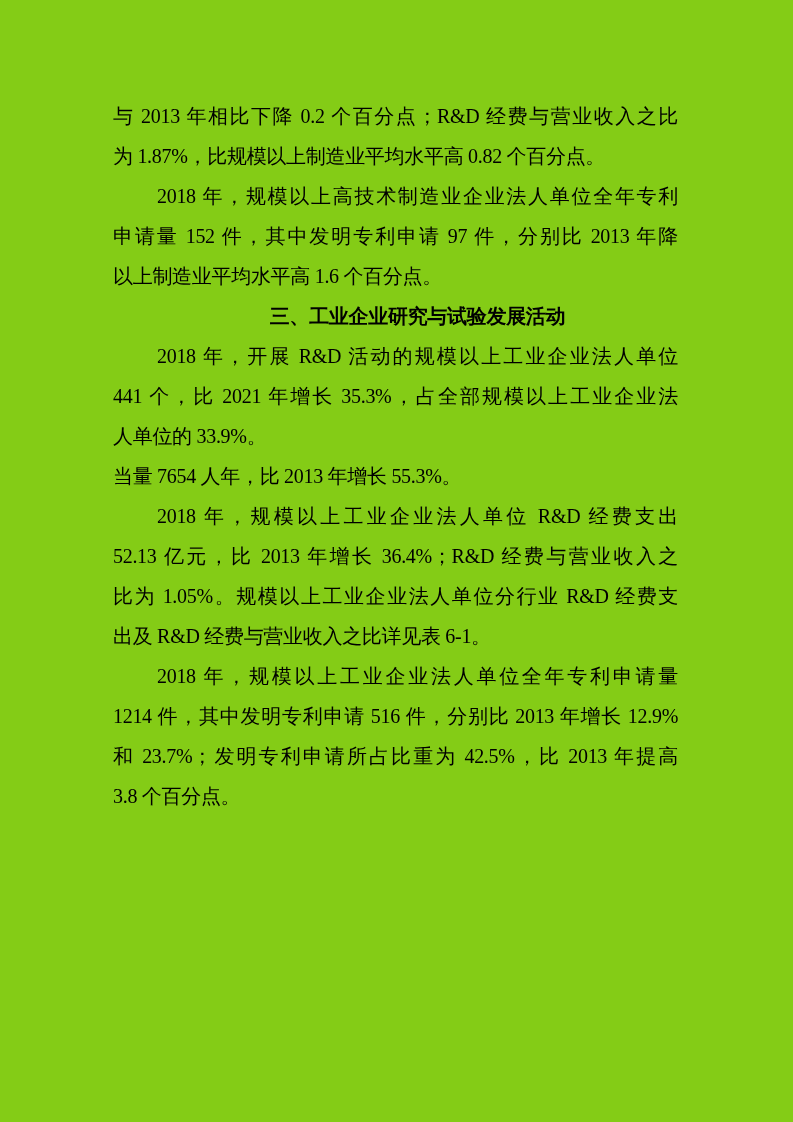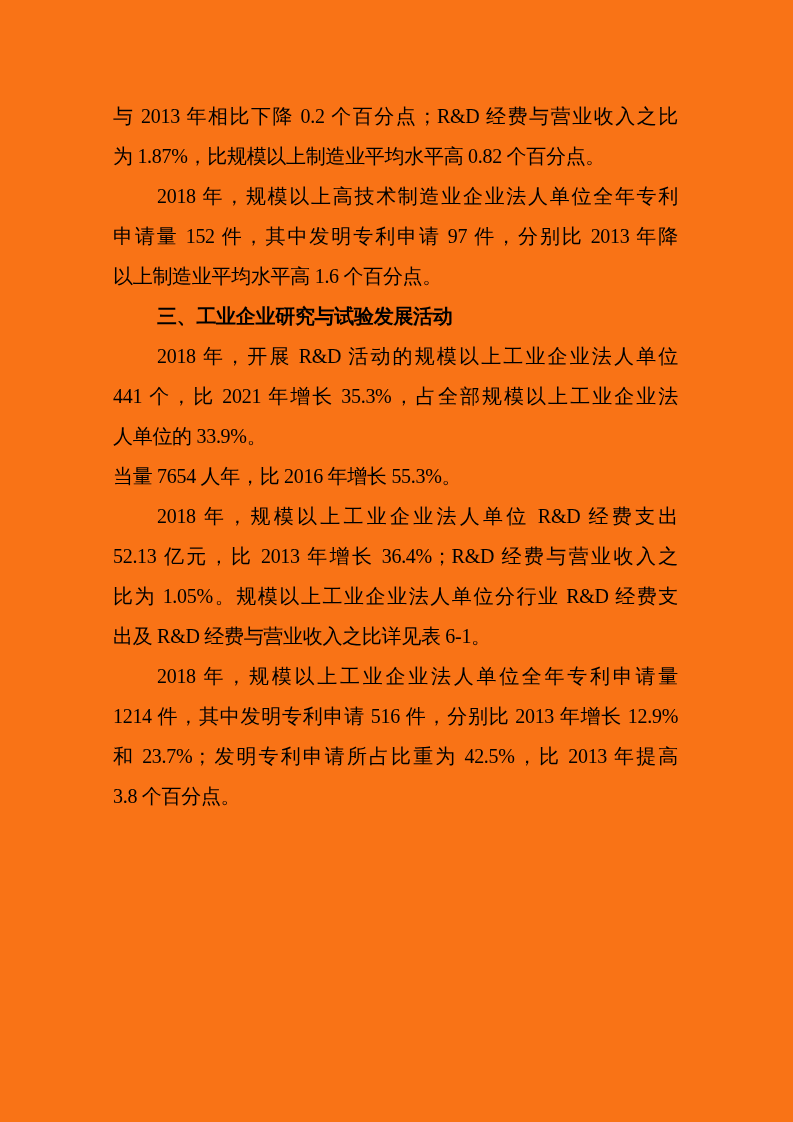--- a/index.html
+++ b/index.html
@@ -6,21 +6,21 @@
   html, body {
     width: 793px; height: 1122px;
     background: #ffffff;
     font-family: "Liberation Serif", "DejaVu Serif", serif;
     color: #000000;
     overflow: hidden;
   }
   .page {
     position: relative;
     width: 793px; height: 1122px;
-    background: #f97316;
+    background: #84cc16;
   }
   .text-block {
     position: absolute;
     left: 113px;
     top: 96px;
     width: 565px;
   }
   .line {
     font-size: 20px;
     line-height: 40px;
@@ -32,37 +32,38 @@
     text-align: justify;
     text-align-last: justify;
   }
   .line.indent {
     padding-left: 44px;
   }
   .line.heading {
     font-family: "Liberation Sans", "DejaVu Sans", sans-serif;
     font-weight: 700;
     font-size: 20px;
+    text-align: center;
   }
 </style>
 </head>
 <body>
 
 <main class="page">
   <section class="text-block">
       <div class="line justify">与 2013 年相比下降 0.2 个百分点；R&amp;D 经费与营业收入之比</div>
       <div class="line">为 1.87%，比规模以上制造业平均水平高 0.82 个百分点。</div>
       <div class="line indent justify">2018 年，规模以上高技术制造业企业法人单位全年专利</div>
       <div class="line justify">申请量 152 件，其中发明专利申请 97 件，分别比 2013 年降</div>
       <div class="line">以上制造业平均水平高 1.6 个百分点。</div>
       <div class="line indent heading">三、工业企业研究与试验发展活动</div>
       <div class="line indent justify">2018 年，开展 R&amp;D 活动的规模以上工业企业法人单位</div>
       <div class="line justify">441 个，比 2021 年增长 35.3%，占全部规模以上工业企业法</div>
       <div class="line">人单位的 33.9%。</div>
-      <div class="line">当量 7654 人年，比 2016 年增长 55.3%。</div>
+      <div class="line">当量 7654 人年，比 2013 年增长 55.3%。</div>
       <div class="line indent justify">2018 年，规模以上工业企业法人单位 R&amp;D 经费支出</div>
       <div class="line justify">52.13 亿元，比 2013 年增长 36.4%；R&amp;D 经费与营业收入之</div>
       <div class="line justify">比为 1.05%。规模以上工业企业法人单位分行业 R&amp;D 经费支</div>
       <div class="line">出及 R&amp;D 经费与营业收入之比详见表 6-1。</div>
       <div class="line indent justify">2018 年，规模以上工业企业法人单位全年专利申请量</div>
       <div class="line justify">1214 件，其中发明专利申请 516 件，分别比 2013 年增长 12.9%</div>
       <div class="line justify">和 23.7%；发明专利申请所占比重为 42.5%，比 2013 年提高</div>
       <div class="line">3.8 个百分点。</div>
     </section>
 </main>

